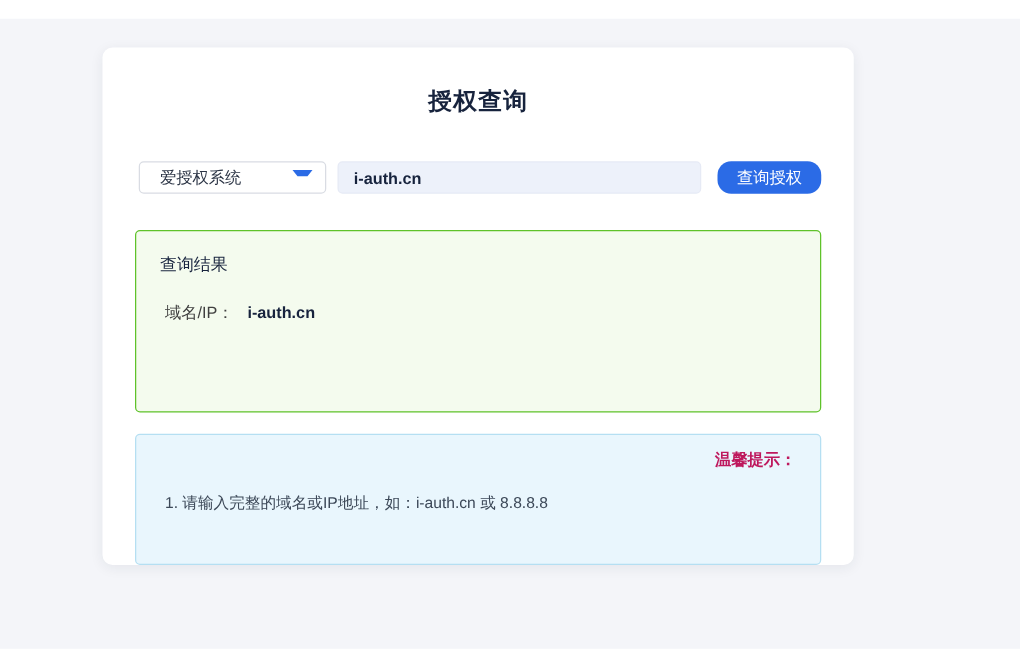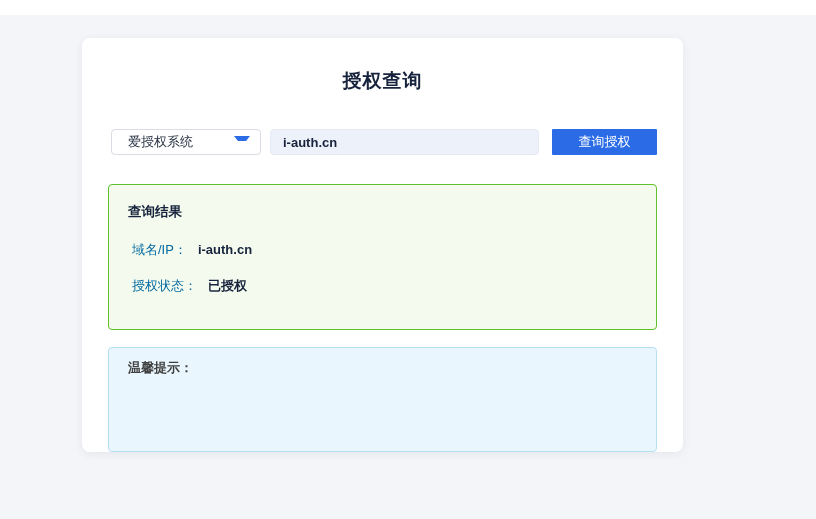--- a/index.html
+++ b/index.html
@@ -22,38 +22,38 @@
   .product-select { width:150px; height:26px; background:#fff;
     border:1px solid #d9dce3; border-radius:4px; display:flex; align-items:center;
     justify-content:space-between; padding:0 10px 0 12px; font-size:13px;
     color:#2b3445; cursor:pointer; }
   .caret { width:0; height:0; border-left:4px solid transparent;
     border-right:4px solid transparent; border-top:5px solid var(--primary,#2b6be6); }
   .domain-input { flex:1; margin-left:9px; height:26px; background:#edf1fa;
     border:1px solid #e6eaf5; border-radius:4px; padding:0 12px; font-size:13px;
     font-weight:bold; color:#17233d; outline:none;
     font-family:"Liberation Sans","DejaVu Sans",sans-serif; }
-  .submit-btn { margin-left:13px; width:105px; height:26px;
-    background:var(--primary,#2b6be6); color:#fff; border:none; border-radius:1px;
+  .submit-btn { margin-left:13px; width:83px; height:26px;
+    background:var(--primary,#2b6be6); color:#fff; border:none; border-radius:11px;
     font-size:13px; cursor:pointer;
     font-family:Liberation Serif, serif; }
 
   .result-box { margin:25px 22px 0; height:146px;
     background:var(--success_bg,#f4fbee); border:1px solid var(--success_border,#5fc22a);
     border-radius:4px; padding:15px 15px 0; overflow:hidden; }
-  .result-title { font-size:13.5px; font-weight:bold; color:#17233d;
+  .result-title { font-size:13.5px; font-weight:normal; color:#17233d;
     line-height:16px; margin-bottom:14px; }
   .result-row { font-size:13px; line-height:16px; margin-bottom:12px; }
-  .result-label { color:#0369a1; }
+  .result-label { color:#404040; }
   .result-value { color:#17233d; font-weight:bold; margin-left:3px; }
 
   .tips-box { margin:17px 22px 0; height:105px;
     background:var(--info_bg,#e9f6fd); border:1px solid var(--info_border,#b5dff2);
     border-radius:4px; padding:8px 15px 0; overflow:hidden; }
-  .tips-title { font-size:13px; font-weight:bold; color:#404040; line-height:16px; }
+  .tips-title { font-size:13px; font-weight:bold; color:#be185d; line-height:16px;text-align:right; }
   .tips-item { font-size:12.5px; color:#3c4858; line-height:25px; margin-top:0; }
   .tips-list { margin-top:2px; }
 </style>
 </head>
 <body>
 
 <div class="top-strip"></div>
 <div class="page-bg"></div>
 
 <div class="card">
@@ -67,24 +67,22 @@
     </div>
     <input class="domain-input" type="text" value="i-auth.cn" style="">
     <button class="submit-btn">查询授权</button>
   </div>
 
   <div class="result-box">
     <div class="result-title">查询结果</div>
     <div class="result-row">
       <span class="result-label">域名/IP：</span><span class="result-value">i-auth.cn</span>
     </div>
-    <div class="result-row">
-      <span class="result-label">授权状态：</span><span class="result-value">已授权</span>
-    </div>
   </div>
 
   <div class="tips-box">
     <div class="tips-title">温馨提示：</div>
     <div class="tips-list">
+      <div class="tips-item">1. 请输入完整的域名或IP地址，如：i-auth.cn 或 8.8.8.8</div>
     </div>
   </div>
 
 </div>
 
 </body></html>

